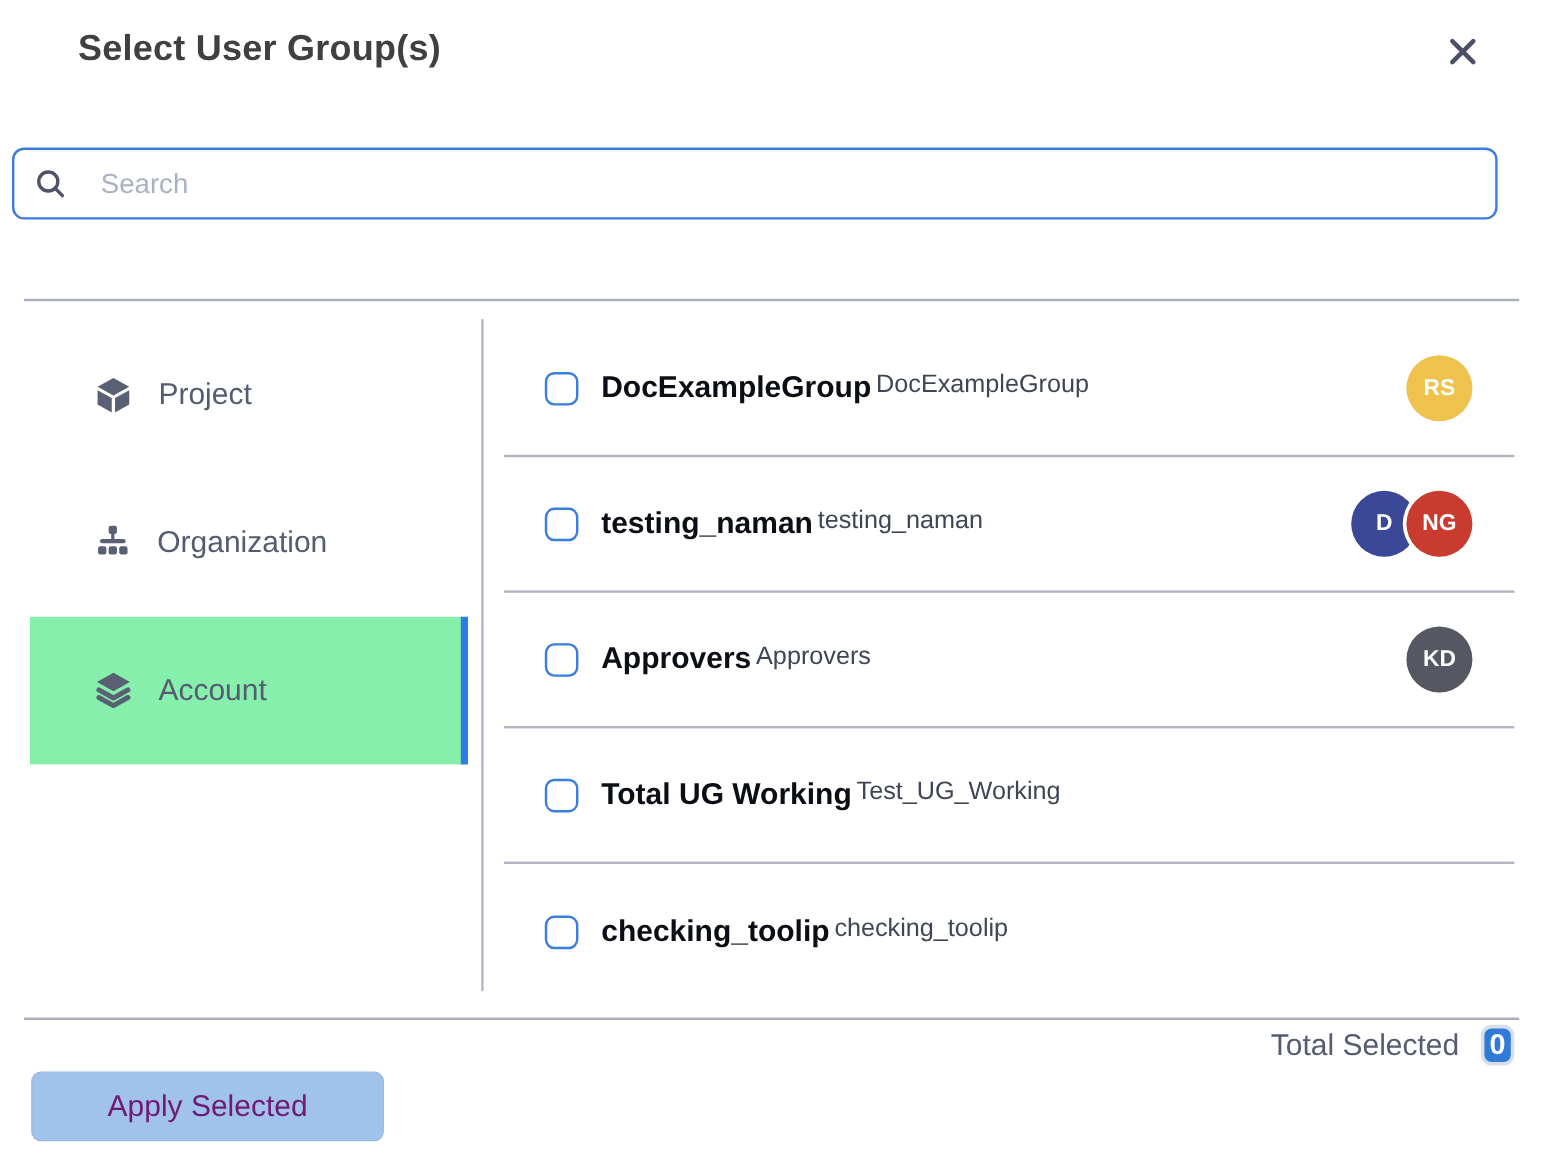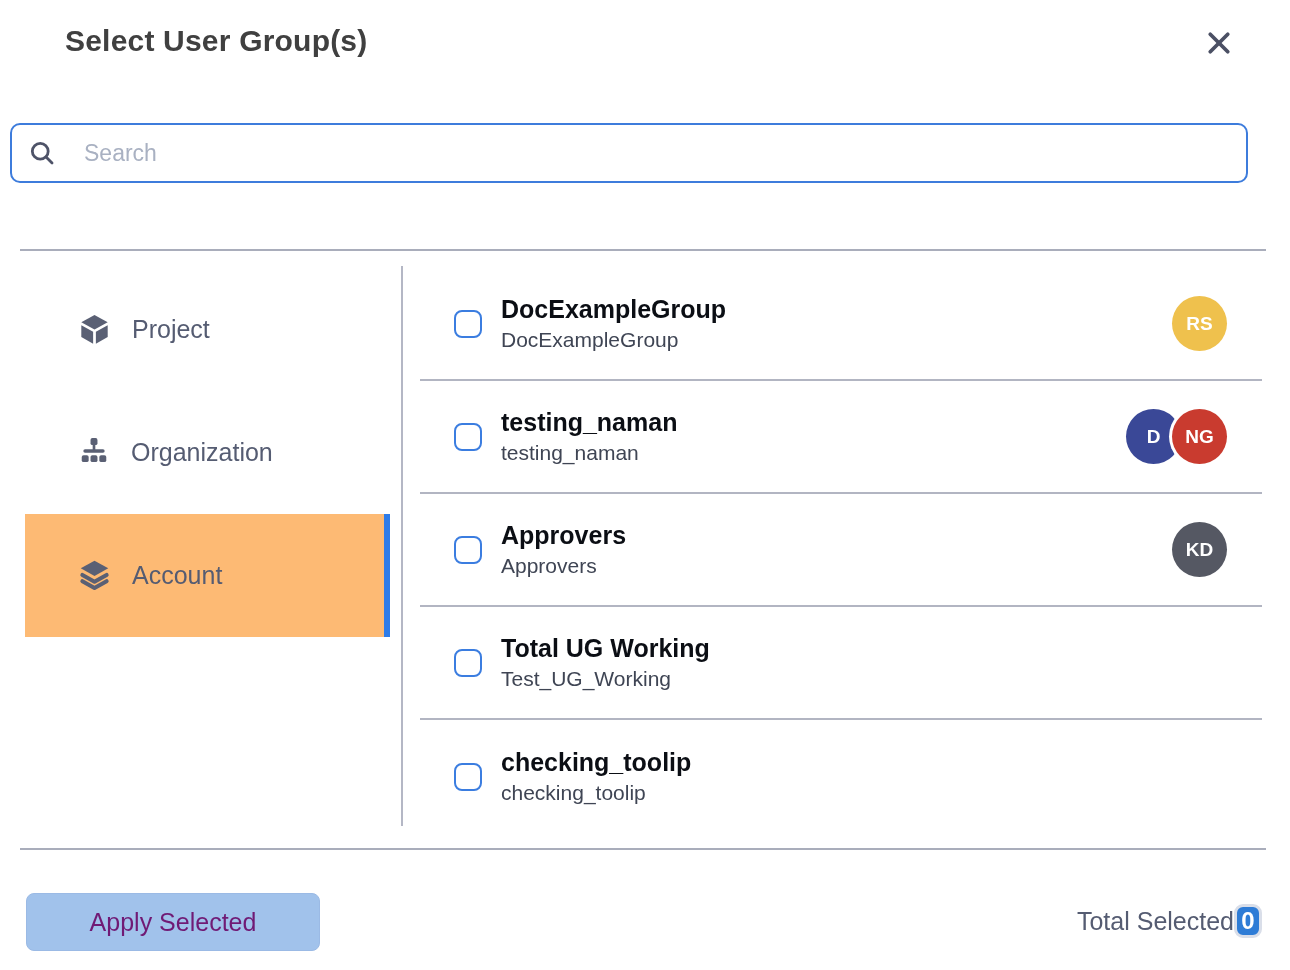--- a/index.html
+++ b/index.html
@@ -19,39 +19,39 @@
 
   
   .divider-top { position:absolute; left:20px; top:249px; width:1246px; height:2px; background:#A9ADBB; }
   .v-divider { position:absolute; left:401px; top:266px; width:2px; height:560px; background:#B4B7C5; }
   .divider-bottom { position:absolute; left:20px; top:848px; width:1246px; height:2px; background:#A9ADBB; }
 
   
   .sidebar { position:absolute; left:25px; top:268px; width:365px; }
   .tab { height:123px; display:flex; align-items:center; padding-left:53px; gap:21px; cursor:pointer; }
   .tab .tab-label { font-size:25px; color:#555C72; }
-  .tab.selected { background:#fdba74; border-right:6px solid #2E7CE8; }
+  .tab.selected { background:#86efac; border-right:6px solid #2E7CE8; }
   .tab-icon { flex:none; display:flex; }
 
   
   .group-list { position:absolute; left:420px; top:268px; width:842px; }
   .row { height:113px; display:flex; align-items:center; border-bottom:2px solid #B2B5C2; padding-right:35px; }
   .row:last-child { border-bottom:none; }
   .checkbox { width:28px; height:28px; flex:none; border:2px solid #3B7DE0; border-radius:8px; background:#fff; margin:0 19px 0 34px; cursor:pointer; }
-  .row-text { display:flex; flex-direction:column; gap:4px; }
+  .row-text { display:flex; gap:4px; }
   .row-title { font-size:25px; font-weight:700; color:#0B0E14; }
   .row-sub { font-size:21px; color:#3F4554; }
   .spacer { flex:1; }
   .avatars { display:flex; align-items:center; }
   .avatar { width:55px; height:55px; border-radius:50%; color:#fff; font-size:19px; font-weight:700; display:flex; align-items:center; justify-content:center; position:relative; }
   .avatar.overlap { margin-left:-9px; box-shadow:0 0 0 3px #fff; z-index:2; }
 
   
   .apply-btn { position:absolute; left:26px; top:893px; width:294px; height:58px; background:#A1C2EB; border:1px solid #9BBAE5; border-radius:8px; color:#701a75; font-size:25px; font-weight:500; display:flex; align-items:center; justify-content:center; cursor:pointer; font-family:"Liberation Sans", sans-serif; }
-  .total { position:absolute; right:28px; top:899px; height:44px; display:flex; align-items:center; }
+  .total { position:absolute; right:28px; top:849px; height:44px; display:flex; align-items:center; gap:18px; }
   .total-label { font-size:25px; color:#555C72; }
   .badge { min-width:28px; height:34px; padding:0 4px; background:#2E7CD6; border:3px solid #D9DEE9; border-radius:9px; color:#fff; font-size:24px; font-weight:600; display:flex; align-items:center; justify-content:center; }
 </style>
 </head>
 <body>
 
 <div class="modal">
 
   <div class="title">Select User Group(s)</div>
 

